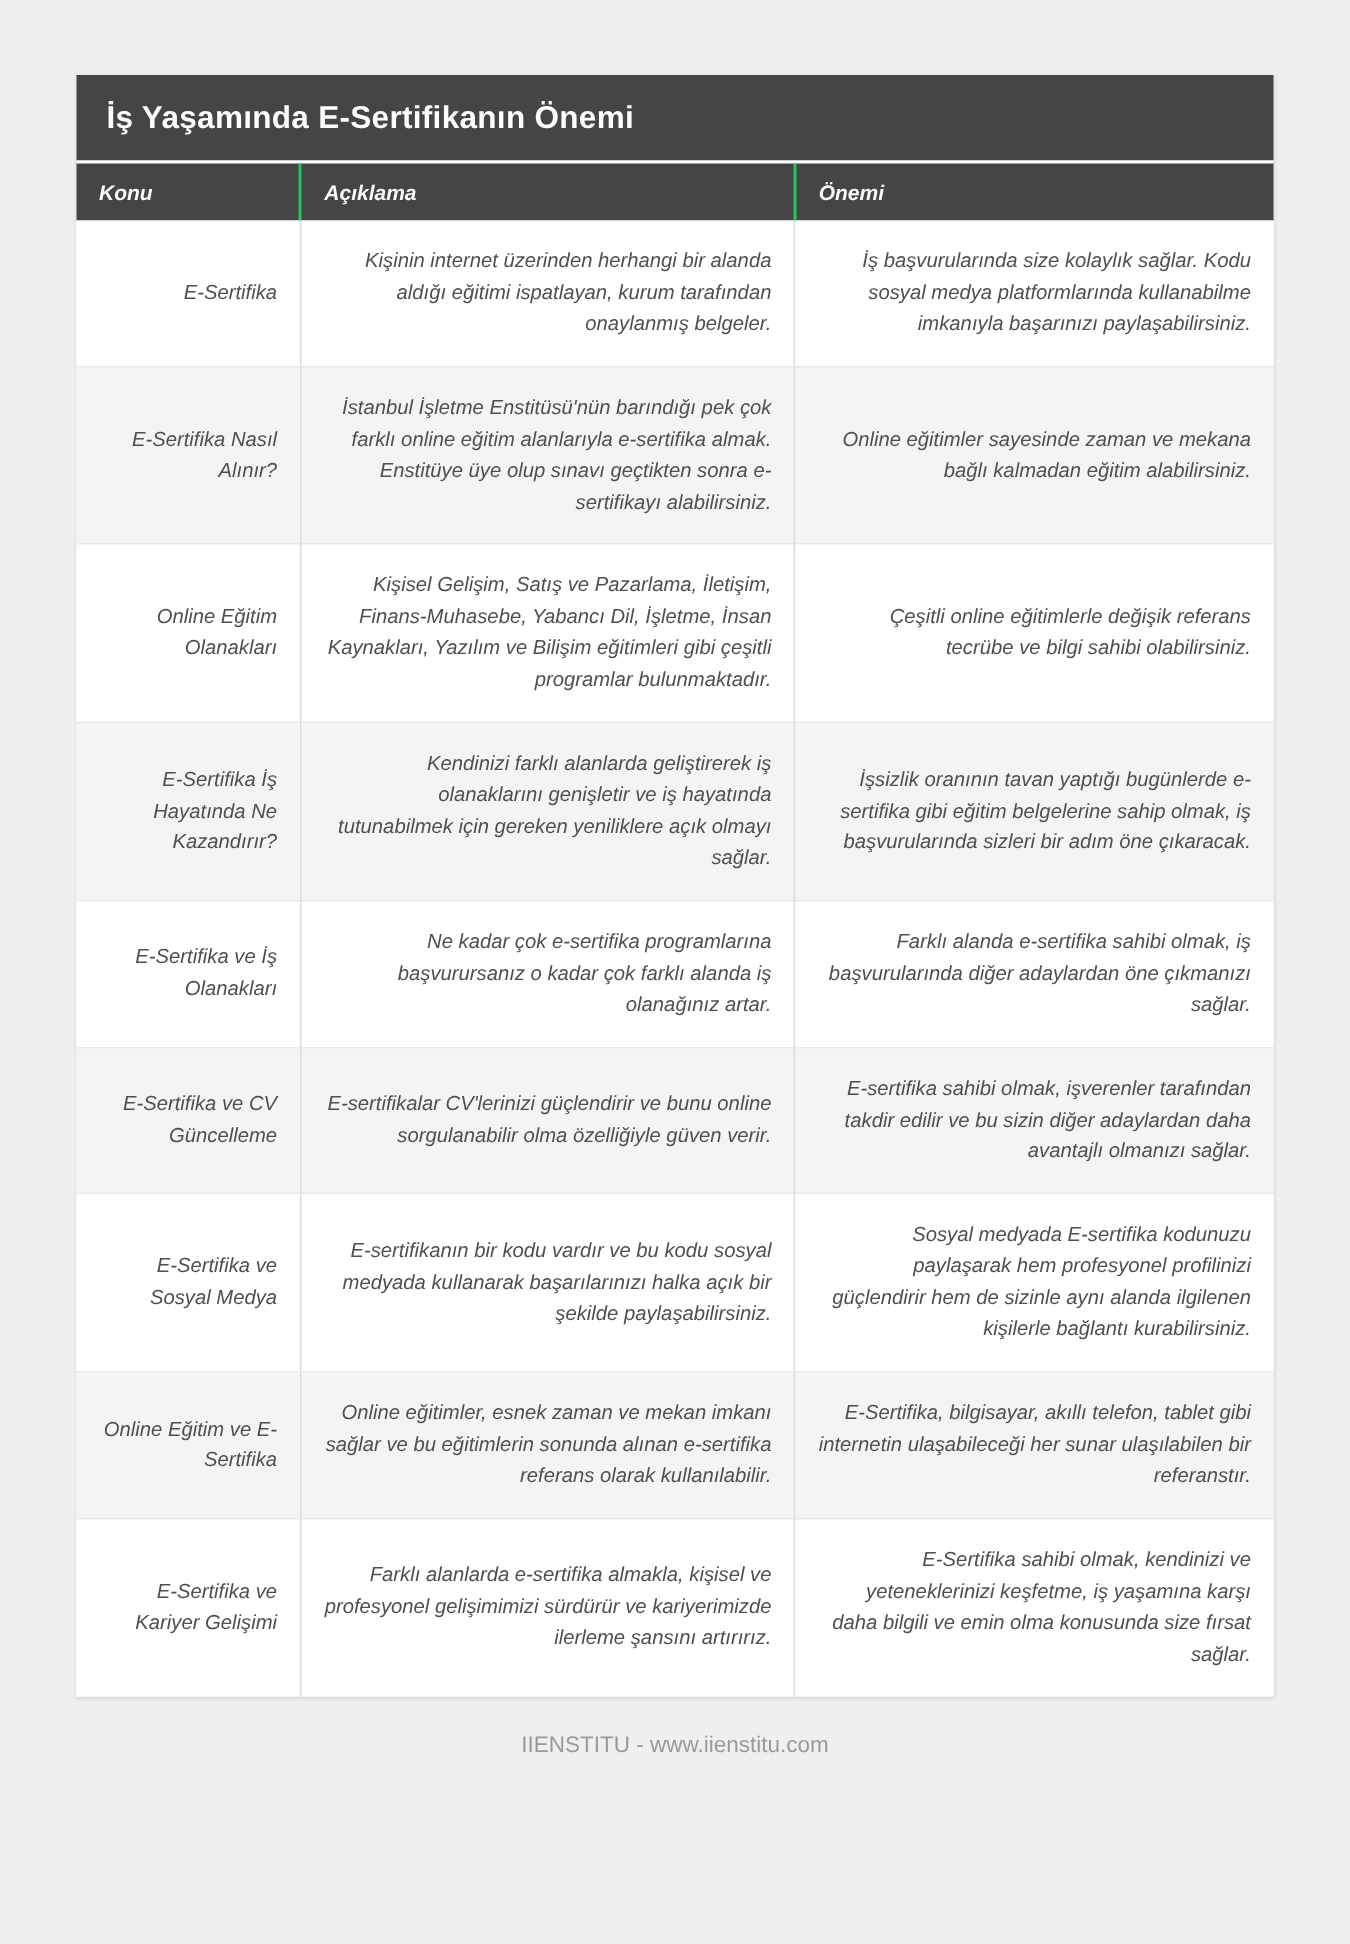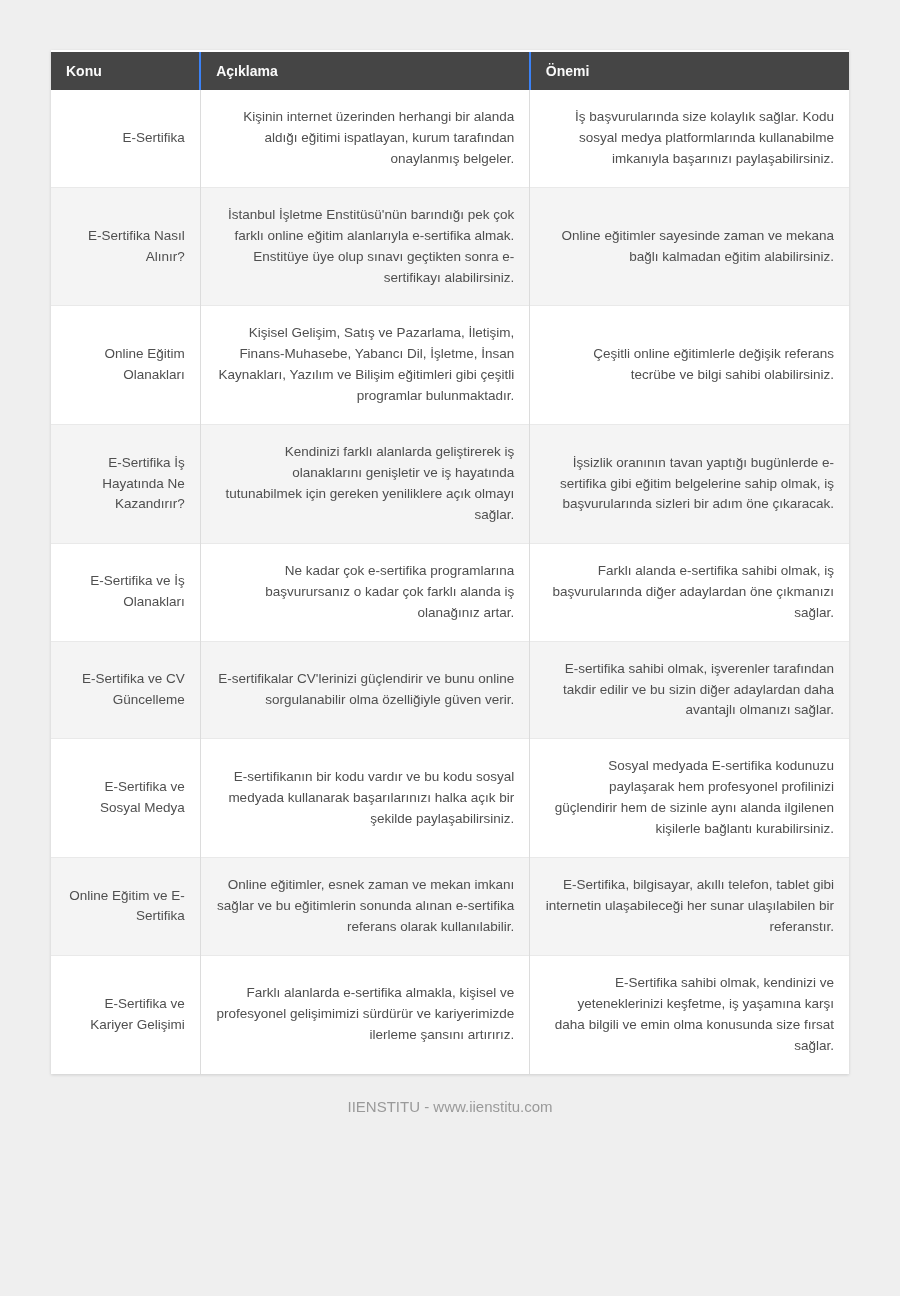--- a/index.html
+++ b/index.html
@@ -20,34 +20,35 @@
     color: #fdfdfd;
     font-size: 21px;
     font-weight: bold;
     padding: 17px 20px 16px 20px;
     letter-spacing: 0.2px;
   }
   table.main-table {
     width: 100%;
     border-collapse: collapse;
     table-layout: fixed;
+    font-style: italic;
   }
   table.main-table col.c1 { width: 18.7%; }
   table.main-table col.c2 { width: 41.3%; }
   table.main-table col.c3 { width: 40.0%; }
   thead th {
     background: #454545;
     color: #fafafa;
     font-size: 14px;
     font-weight: bold;
     text-align: left;
     padding: 11px 15px;
     border-top: 2px solid #ffffff;
   }
-  thead th + th { border-left: 2px solid #3b82f6; }
+  thead th + th { border-left: 2px solid #22c55e; }
   tbody td {
     font-size: 13.5px;
     line-height: 1.55;
     color: #4f4f4f;
     padding: 17px 15px;
     vertical-align: middle;
     text-align: right;
     background: #ffffff;
   }
   tbody tr + tr td { border-top: 1px solid #e9e9e9; }
@@ -58,20 +59,21 @@
     color: #9a9a9a;
     font-size: 15px;
     margin-top: 24px;
     padding-bottom: 30px;
   }
 </style>
 </head>
 <body>
 
 <div class="table-wrap">
+  <div class="title-bar">İş Yaşamında E-Sertifikanın Önemi</div>
   <table class="main-table">
     <colgroup>
         <col class="c1">
         <col class="c2">
         <col class="c3">
       </colgroup>
     <thead>
       <tr>
         <th>Konu</th>
         <th>Açıklama</th>

